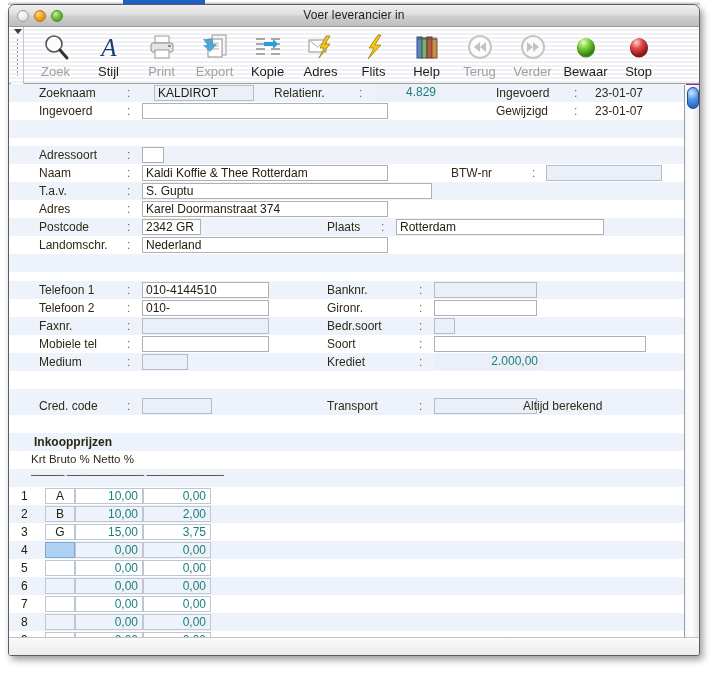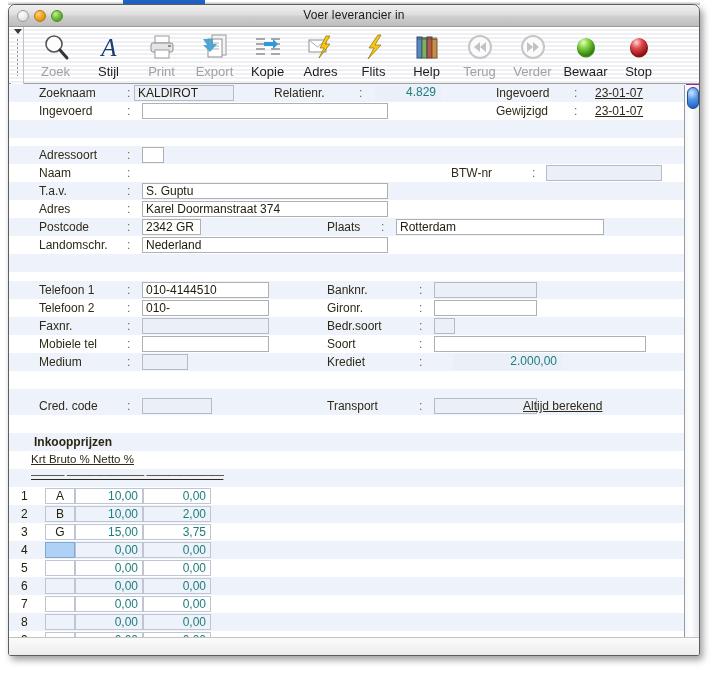--- a/index.html
+++ b/index.html
@@ -185,21 +185,20 @@
     overflow: hidden;
   }
   .fld.shaded { background: #eaeff8; border-color: #b6bcc6; }
   .fld.num { text-align: right; color: #1d7d7d; padding-right: 5px; }
   .statictext {
     position: absolute;
     top: 2px;
     font-size: 12px;
     color: #2e2a18;
     white-space: nowrap;
-    text-decoration: underline;
   }
 
   .section-head {
     position: absolute;
     top: 2px;
     font-size: 12px;
     font-weight: bold;
     color: #2b2712;
   }
 
@@ -440,21 +439,21 @@
         <div class="tb-label">Stop</div>
       </div>
     </div>
 
     <div id="body">
       <div id="form">
 
         <div class="row alt" style="height:18px">
           <span class="lbl" style="left:30px">Zoeknaam</span>
           <span class="colon" style="left:118px">:</span>
-          <span class="fld shaded" style="left:125px; width:100px">KALDIROT</span>
+          <span class="fld shaded" style="left:145px; width:100px">KALDIROT</span>
           <span class="lbl" style="left:265px">Relatienr.</span>
           <span class="colon" style="left:350px">:</span>
           <span class="fld shaded num" style="left:366px; width:66px; border:none">4.829</span>
           <span class="lbl" style="left:487px">Ingevoerd</span>
           <span class="colon" style="left:565px">:</span>
           <span class="statictext" style="left:586px">23-01-07</span>
         </div>
 
         <div class="row plain">
           <span class="lbl" style="left:30px">Ingevoerd</span>
@@ -470,29 +469,30 @@
 
         <div class="row alt">
           <span class="lbl" style="left:30px">Adressoort</span>
           <span class="colon" style="left:118px">:</span>
           <span class="fld" style="left:133px; width:22px"></span>
         </div>
 
         <div class="row plain">
           <span class="lbl" style="left:30px">Naam</span>
           <span class="colon" style="left:118px">:</span>
+          <span class="fld" style="left:133px; width:246px">Kaldi Koffie &amp; Thee Rotterdam</span>
           <span class="lbl" style="left:442px">BTW-nr</span>
           <span class="colon" style="left:523px">:</span>
           <span class="fld shaded" style="left:537px; width:116px"></span>
         </div>
 
         <div class="row alt">
           <span class="lbl" style="left:30px">T.a.v.</span>
           <span class="colon" style="left:118px">:</span>
-          <span class="fld" style="left:133px; width:246px">S. Guptu</span>
+          <span class="fld" style="left:133px; width:290px">S. Guptu</span>
         </div>
 
         <div class="row plain">
           <span class="lbl" style="left:30px">Adres</span>
           <span class="colon" style="left:118px">:</span>
           <span class="fld" style="left:133px; width:246px">Karel Doormanstraat 374</span>
         </div>
 
         <div class="row alt">
           <span class="lbl" style="left:30px">Postcode</span>
@@ -547,21 +547,21 @@
           <span class="colon" style="left:410px">:</span>
           <span class="fld" style="left:425px; width:212px"></span>
         </div>
 
         <div class="row alt">
           <span class="lbl" style="left:30px">Medium</span>
           <span class="colon" style="left:118px">:</span>
           <span class="fld shaded" style="left:133px; width:46px"></span>
           <span class="lbl" style="left:318px">Krediet</span>
           <span class="colon" style="left:410px">:</span>
-          <span class="fld shaded num" style="left:444px; width:109px; border:none">2.000,00</span>
+          <span class="fld shaded num" style="left:425px; width:109px; border:none">2.000,00</span>
         </div>
 
         <div class="row plain"></div>
         <div class="row alt" style="height:8px"></div>
 
         <div class="row alt">
           <span class="lbl" style="left:30px">Cred. code</span>
           <span class="colon" style="left:118px">:</span>
           <span class="fld shaded" style="left:133px; width:70px"></span>
           <span class="lbl" style="left:318px">Transport</span>

